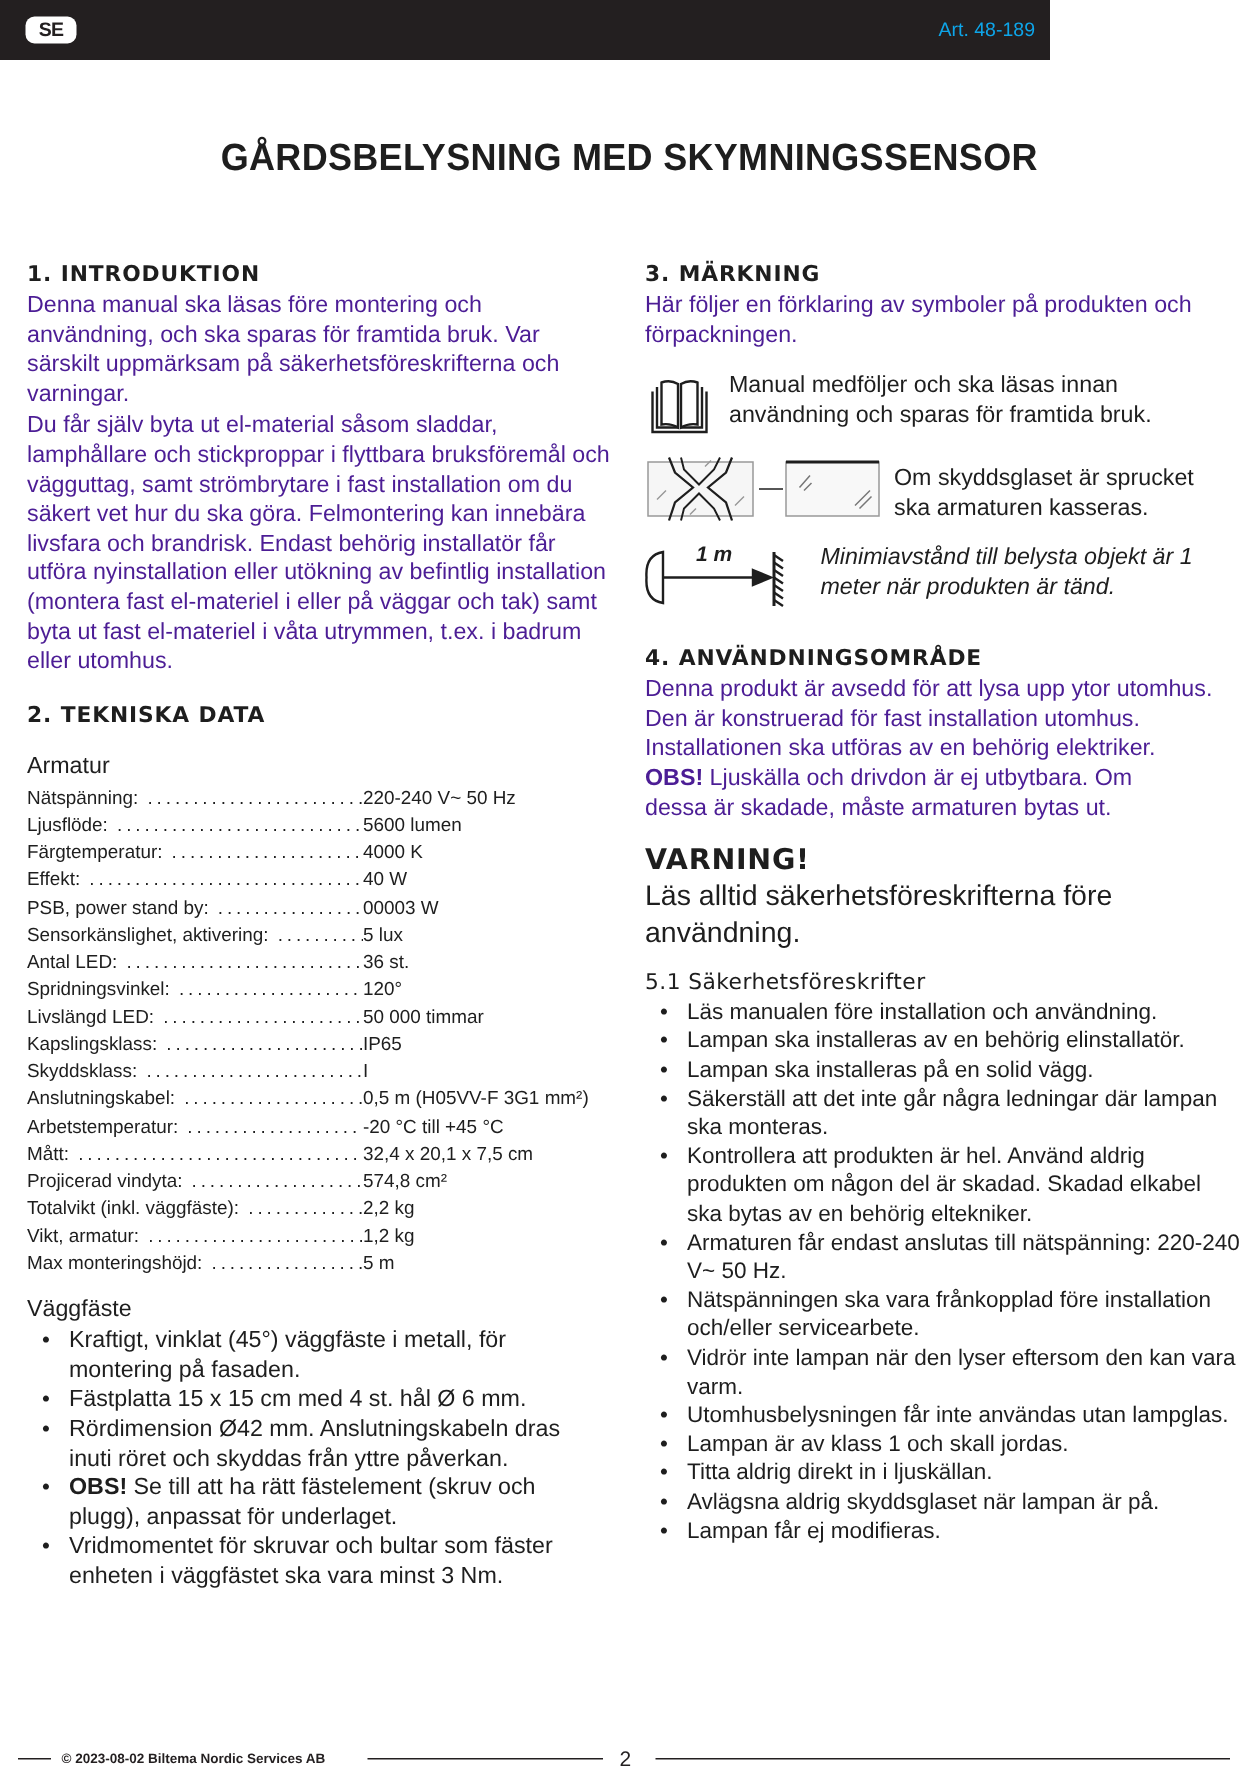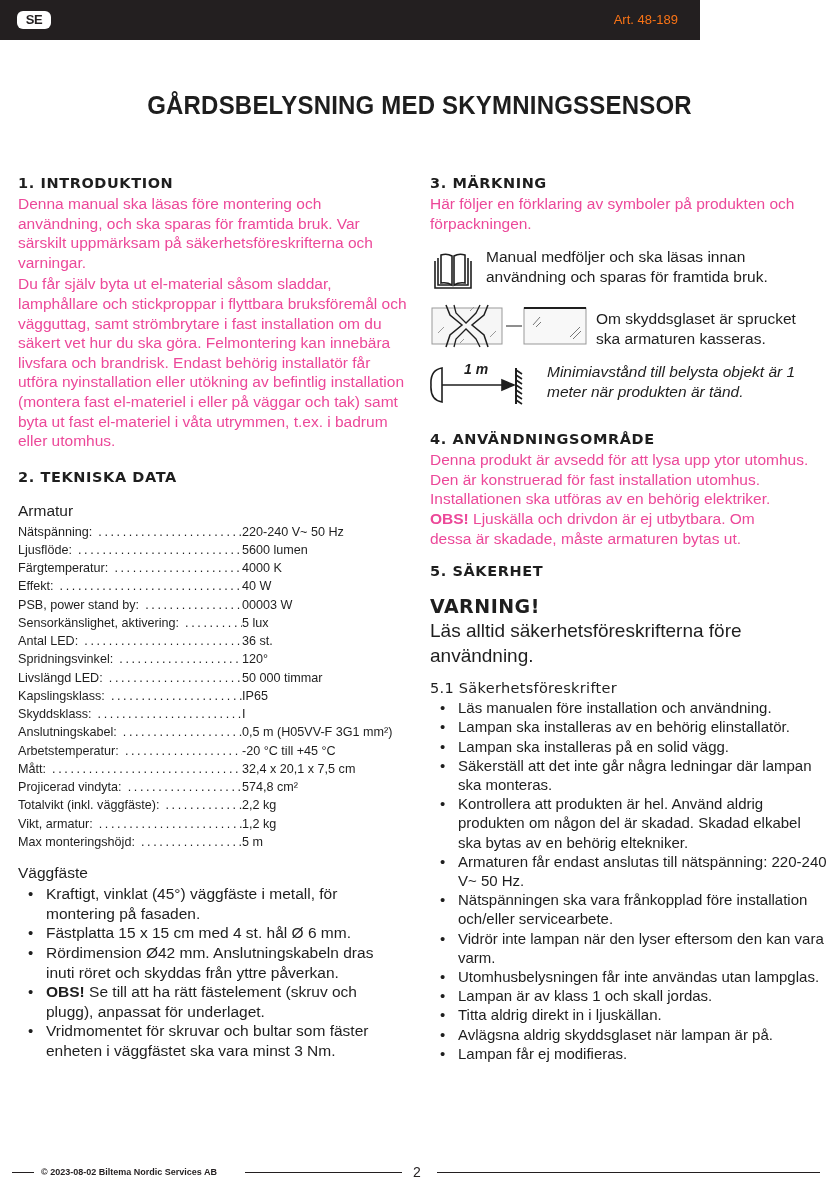--- a/index.html
+++ b/index.html
@@ -2,31 +2,31 @@
 <html><head>
   <meta charset="utf-8">
   <style>
     * { box-sizing: border-box; margin: 0; padding: 0; }
     html, body { width: 839px; height: 1191px; background: #ffffff; overflow: hidden; }
     body { font-family: "Liberation Sans", "DejaVu Sans", sans-serif; color: #1e1e1e; position: relative; }
 
     .topbar { position: absolute; left: 0; top: 0; width: 700px; height: 40px; background: #231f20; }
     .lang-badge { position: absolute; left: 17px; top: 11px; width: 34px; height: 18px; background: #fff; border-radius: 6px;
       color: #231f20; font-weight: bold; font-size: 13px; line-height: 18px; text-align: center; letter-spacing: -0.5px; }
-    .art-no { position: absolute; right: 22px; top: 12px; color: #f97316; font-size: 13px; line-height: 16px; }
+    .art-no { position: absolute; right: 10px; top: 12px; color: #0ea5e9; font-size: 13px; line-height: 16px; }
 
     .doc-title { position: absolute; left: 0; top: 92px; width: 839px; text-align: center; font-size: 24px; font-weight: bold;
       letter-spacing: 0.2px; color: #1e1e1e; transform: scaleY(1.05); }
 
     .col { position: absolute; top: 170px; }
     .col-left { left: 18px; width: 392px; }
     .col-right { left: 430px; width: 395px; }
 
     h2.sec { font-family: "DejaVu Sans", sans-serif; font-weight: bold; font-size: 14.5px; letter-spacing: 0.6px; line-height: 20px; color: #1e1e1e; }
-    p.body { font-size: 15.5px; line-height: 19.6px; color: #ec4899; }
+    p.body { font-size: 15.5px; line-height: 19.6px; color: #4c1d95; }
     h3.sub { font-weight: normal; font-size: 15.5px; line-height: 20px; }
 
     .spec-list { margin-top: 2px; }
     .spec-row { display: flex; font-size: 12.6px; line-height: 18.25px; white-space: nowrap; }
     .spec-label { width: 224px; overflow: hidden; }
     .spec-label span.dots { letter-spacing: 2.6px; }
     .spec-value { }
 
     ul.bullets { list-style: none; }
     ul.bullets li { position: relative; padding-left: 28px; font-size: 15.5px; line-height: 19.6px; }
@@ -207,21 +207,20 @@
     </div>
   </section>
 
   <section style="margin-top:23px;">
     <h2 class="sec">4. ANVÄNDNINGSOMRÅDE</h2>
     <p class="body" style="margin-top:1px; width:396px;">Denna produkt är avsedd för att lysa upp ytor utomhus. Den är konstruerad för fast installation utomhus. Installationen ska utföras av en behörig elektriker.</p>
     <p class="body" style="margin-top:0px; width:370px;"><b>OBS!</b><span> Ljuskälla och drivdon är ej utbytbara. Om dessa är skadade, måste armaturen bytas ut.</span></p>
   </section>
 
   <section style="margin-top:13px;">
-    <h2 class="sec">5. SÄKERHET</h2>
     <div class="varning" style="margin-top:13px;">VARNING!</div>
     <p class="varning-text" style="margin-top:0px; width:360px;">Läs alltid säkerhetsföreskrifterna före användning.</p>
     <h3 class="sub" style="margin-top:10px; font-family:'DejaVu Sans', sans-serif; font-size:14.5px; letter-spacing:0.3px;">5.1 Säkerhetsföreskrifter</h3>
     <ul class="bullets small" id="safety-list" style="margin-top:0px; width:398px;">
         <li>Läs manualen före installation och användning.</li>
         <li>Lampan ska installeras av en behörig elinstallatör.</li>
         <li>Lampan ska installeras på en solid vägg.</li>
         <li>Säkerställ att det inte går några ledningar där lampan ska monteras.</li>
         <li>Kontrollera att produkten är hel. Använd aldrig produkten om någon del är skadad. Skadad elkabel ska bytas av en behörig eltekniker.</li>
         <li>Armaturen får endast anslutas till nätspänning: 220-240 V~ 50 Hz.</li>

